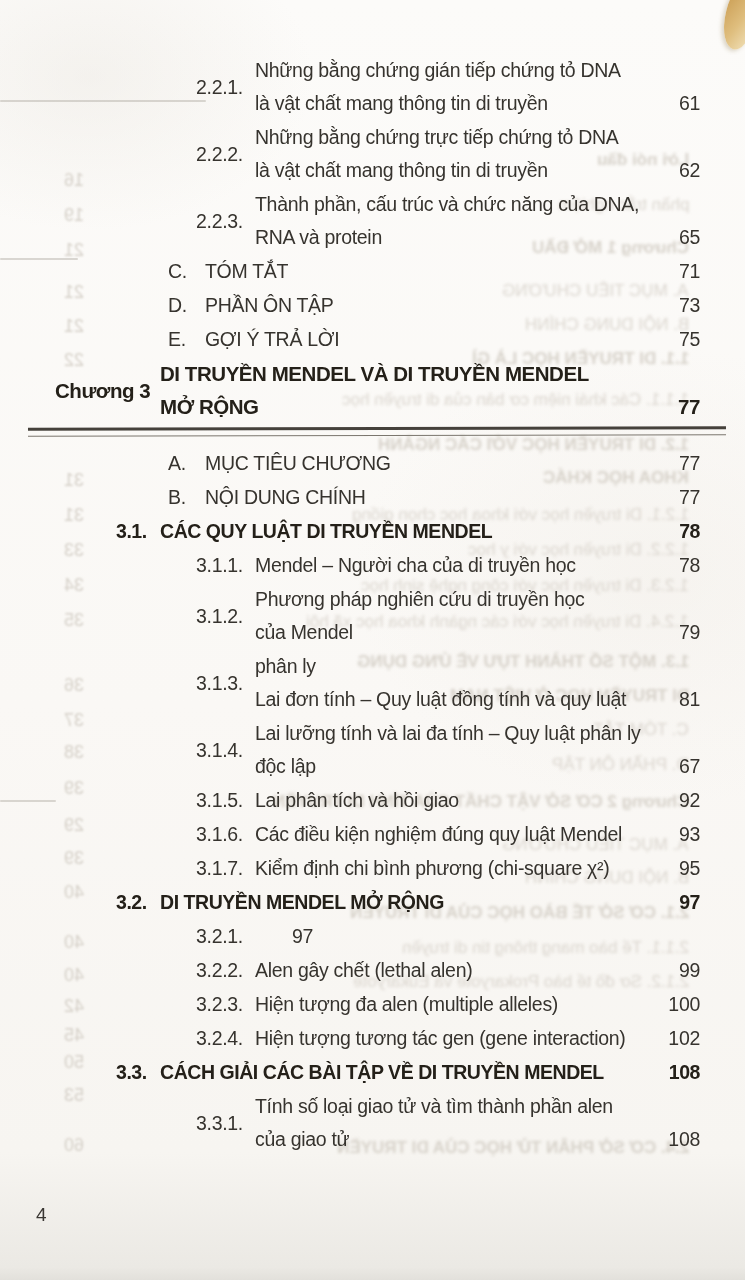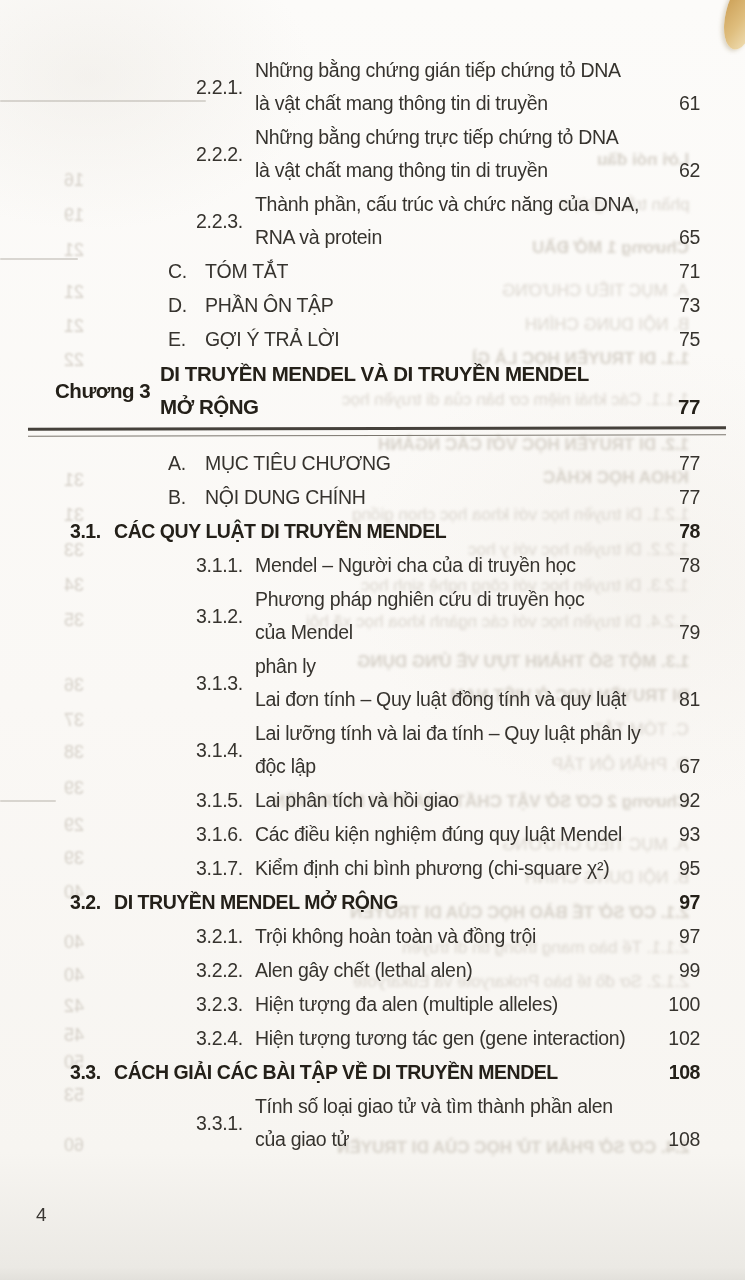--- a/index.html
+++ b/index.html
@@ -37,21 +37,21 @@
   
   .toc{position:absolute;z-index:2;left:0;top:54px;right:45px;color:#36332e;}
   .toc-row{display:flex;align-items:center;margin-bottom:1px;
     font-size:19.5px;line-height:33px;letter-spacing:-0.3px;}
   .toc-row .num{flex:0 0 auto;}
   .toc-row .text{flex:1 1 auto;min-width:0;}
   .toc-row .line{display:block;}
   .toc-row .pg{flex:0 0 58px;text-align:right;align-self:flex-end;}
   .lvl-sub3{padding-left:196px;}    .lvl-sub3 .num{width:59px;}
   .lvl-letter{padding-left:168px;}  .lvl-letter .num{width:37px;}
-  .lvl-section{padding-left:70px;} .lvl-section .num{width:44px;}
+  .lvl-section{padding-left:116px;} .lvl-section .num{width:44px;}
   .lvl-chapter{padding-left:55px;}  .lvl-chapter .num{width:105px;}
   .toc-row.b{font-weight:700;color:#242019;letter-spacing:-0.45px;}
   .lvl-chapter.b{font-size:20.5px;}
   .chapter-rule{
     position:relative;height:11px;margin:4px -26px 6px 28px;
     border-top:3px solid #45413b;transform:rotate(-0.12deg);
   }
   .chapter-rule::after{
     content:"";position:absolute;left:0;right:0;top:5px;
     border-top:1.5px solid #7b766e;
@@ -271,23 +271,20 @@
   <div class="toc-row lvl-section b">
     <span class="num">3.2.</span>
     <span class="text">
           <span class="line">DI TRUYỀN MENDEL MỞ RỘNG</span>
         </span>
     <span class="pg">97</span>
   </div>
 
   <div class="toc-row lvl-sub3">
     <span class="num">3.2.1.</span>
-    <span class="text">
-          <span class="line">Trội không hoàn toàn và đồng trội</span>
-        </span>
     <span class="pg">97</span>
   </div>
 
   <div class="toc-row lvl-sub3">
     <span class="num">3.2.2.</span>
     <span class="text">
           <span class="line">Alen gây chết (lethal alen)</span>
         </span>
     <span class="pg">99</span>
   </div>

